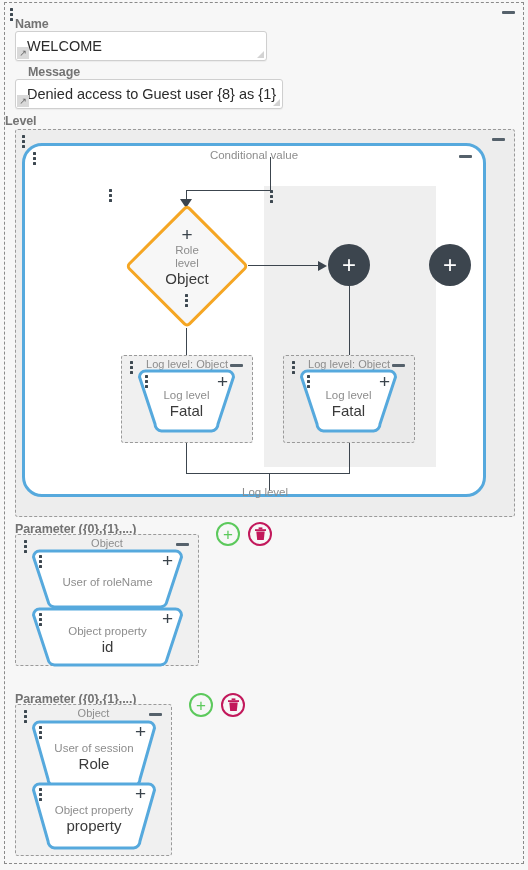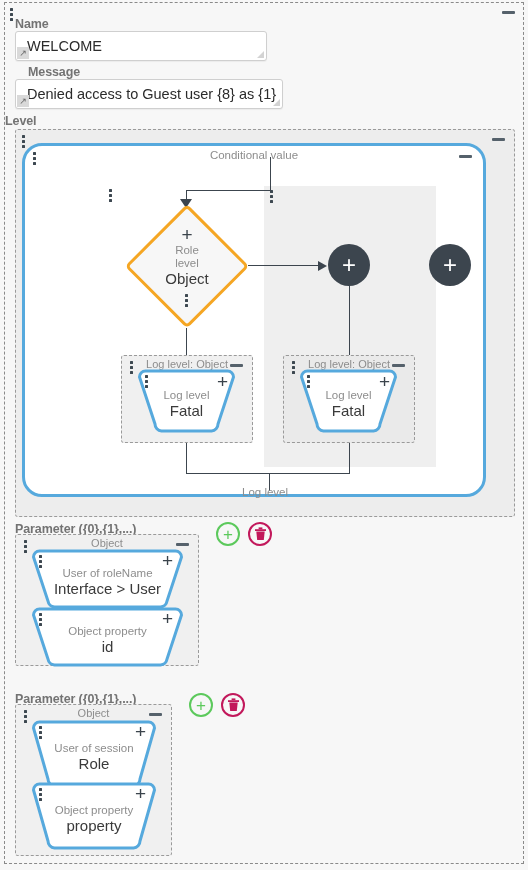--- a/index.html
+++ b/index.html
@@ -407,21 +407,20 @@
         <path d="M3.5 9 A6 6 0 0 1 9.5 3 L145.5 3 A6 6 0 0 1 151.5 9 L137 53 A7 7 0 0 1 130.5 59 L24.5 59 A7 7 0 0 1 18 53 Z" fill="#ffffff" stroke="#56a9dd" stroke-width="3"></path>
       </svg>
       <div class="dots-v" style="left:9px; top:7px;">
           <i></i>
           <i></i>
           <i></i>
         </div>
       <div class="t-plus" style="right:12px; top:3px;">+</div>
       <div class="t-inner">
         <div class="t-sub">User of roleName</div>
-        <div class="t-val">Interface &gt; User</div>
       </div>
     </div>
 
     <div class="trap" style="left:25px; top:603px; width:155px; height:62px;">
       <svg width="155" height="62" viewBox="0 0 155 62">
         <path d="M3.5 9 A6 6 0 0 1 9.5 3 L145.5 3 A6 6 0 0 1 151.5 9 L137 53 A7 7 0 0 1 130.5 59 L24.5 59 A7 7 0 0 1 18 53 Z" fill="#ffffff" stroke="#56a9dd" stroke-width="3"></path>
       </svg>
       <div class="dots-v" style="left:9px; top:7px;">
           <i></i>
           <i></i>

